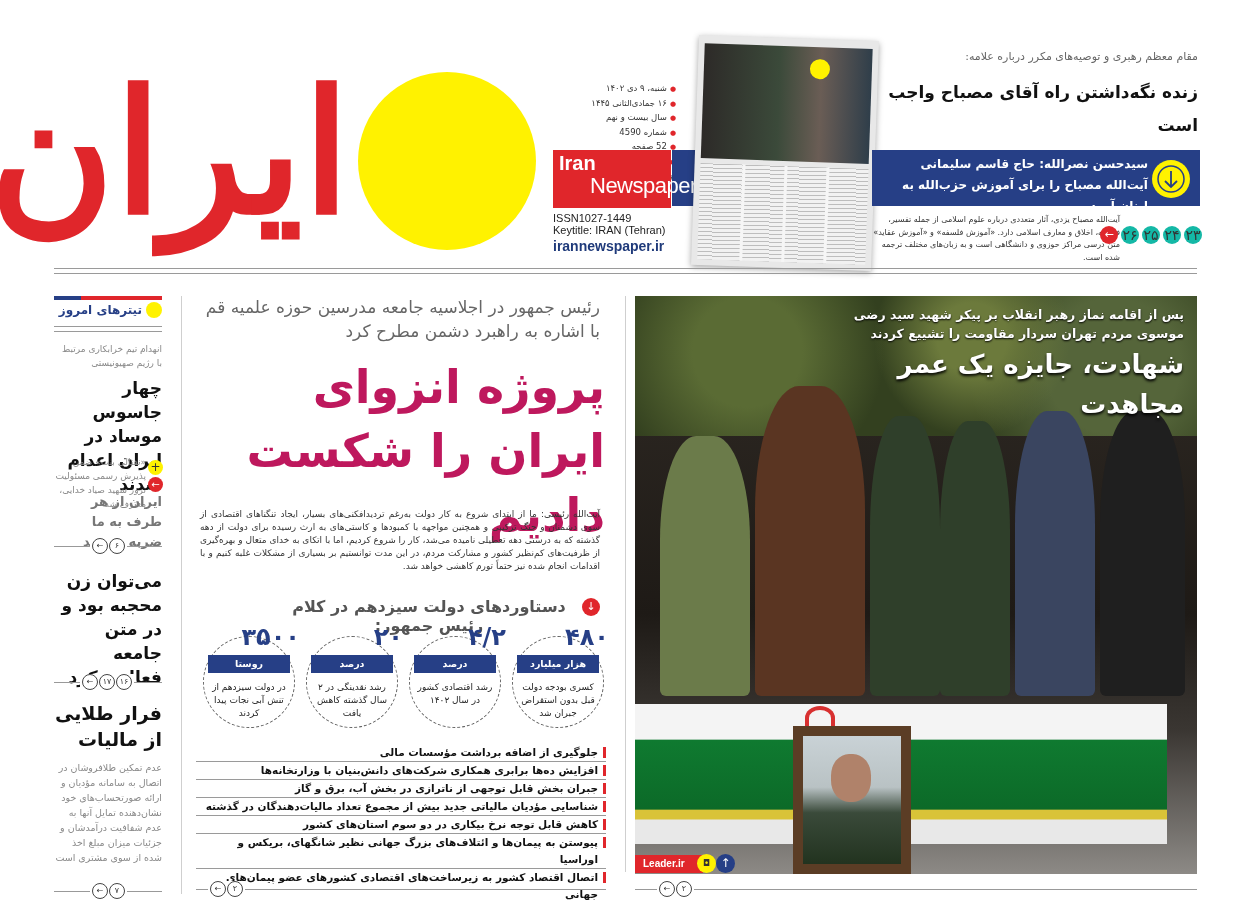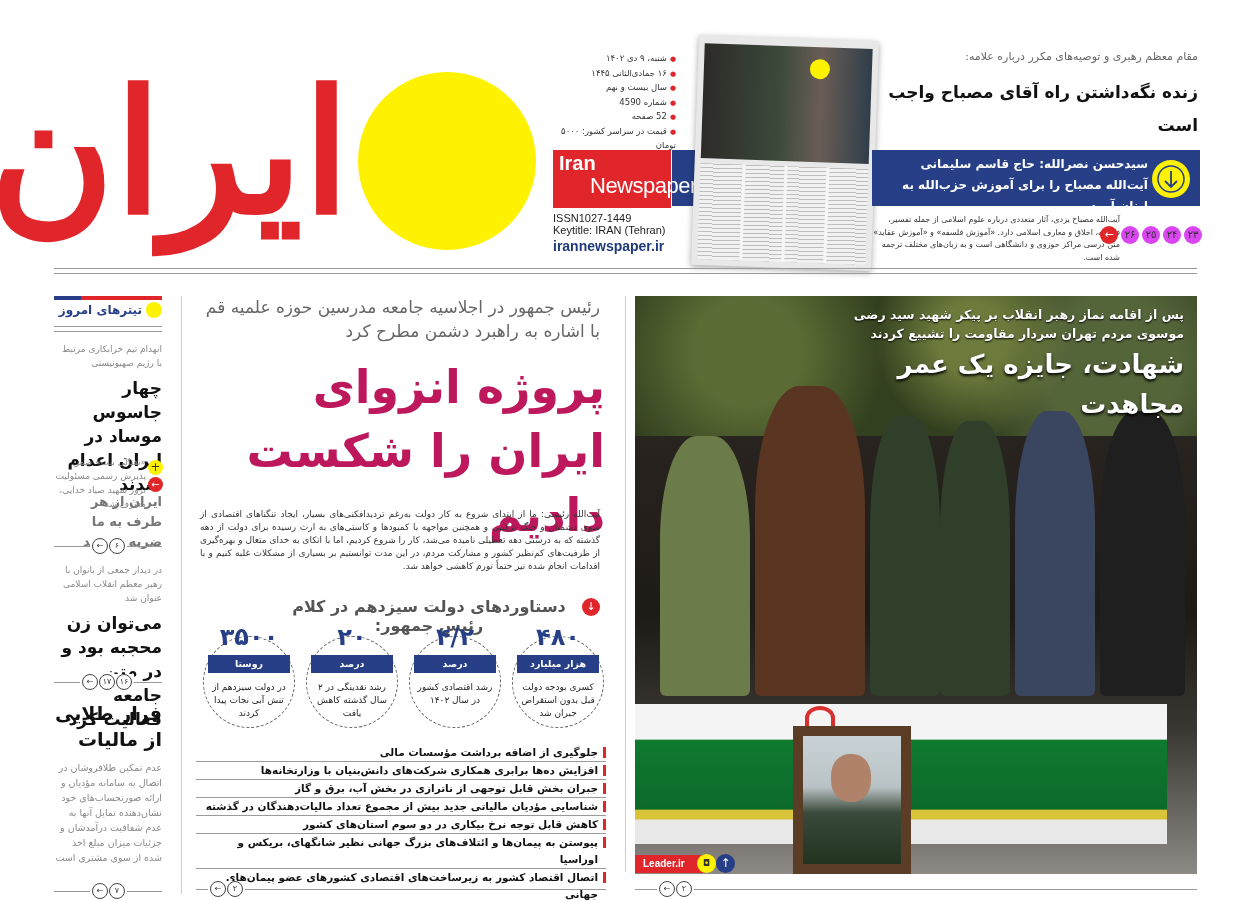--- a/index.html
+++ b/index.html
@@ -10,21 +10,21 @@
 
   
   .logo-text {
     left: 50px; top: 42px; width: 300px; height: 220px;
     font-family: "DejaVu Serif", serif; font-weight: bold; font-size: 170px;
     color: #e0262b; line-height: 220px; text-align: center; direction: rtl;
     letter-spacing: -6px;
   }
   .sun { left: 358px; top: 72px; width: 178px; height: 178px; border-radius: 50%; background: #fff200; }
 
-  .issue-info { left: 548px; top: 52px; width: 128px; font-size: 8.5px; line-height: 13.5px; color: #333; direction: rtl; text-align: right; }
+  .issue-info { left: 548px; top: 82px; width: 128px; font-size: 8.5px; line-height: 13.5px; color: #333; direction: rtl; text-align: right; }
   .issue-info li { list-style: none; }
   .issue-info li::before { content: "●"; color: #e0262b; font-size: 7px; margin-left: 3px; }
 
   .iran-box { left: 553px; top: 150px; width: 118px; height: 58px; background: #e0262b; color: #fff; font-family: "Liberation Sans", sans-serif; padding: 3px 6px; }
   .iran-box .w1 { font-weight: bold; font-size: 20px; line-height: 20px; }
   .iran-box .w2 { font-size: 22px; line-height: 26px; letter-spacing: -0.5px; margin-left: 31px; }
   .issn { left: 553px; top: 212px; width: 130px; font-family: "Liberation Sans", sans-serif; font-size: 11px; line-height: 12px; color: #222; }
   .site { left: 553px; top: 238px; width: 140px; font-family: "Liberation Sans", sans-serif; font-weight: bold; font-size: 14px; color: #1f3a7a; }
 
   .blue-band { left: 672px; top: 150px; width: 528px; height: 56px; background: #263f86; }
@@ -38,21 +38,21 @@
   .mini-paper .colgap { position:absolute; top:128px; bottom:6px; width:3px; background:#f6f6f6; }
 
   .top-kicker { left: 880px; top: 50px; width: 318px; font-size: 11px; color: #666; }
   .top-headline { left: 880px; top: 76px; width: 318px; font-size: 17px; line-height: 33px; font-weight: bold; color: #111; }
 
   .band-icon { left: 1152px; top: 160px; width: 38px; height: 38px; border-radius: 50%; background: #fff200; }
   .band-text { left: 878px; top: 154px; width: 270px; font-size: 12px; line-height: 21px; font-weight: bold; color: #fff; }
 
   .bottom-teaser { left: 870px; top: 214px; width: 250px; font-size: 8px; line-height: 12.5px; color: #333; }
   .page-refs { left: 1100px; top: 225px; height: 20px; display: flex; gap: 3px; align-items: center; direction: rtl; }
-  .page-refs .pr { width: 18px; height: 18px; border-radius: 50%; background: #d946ef; font-size: 10px; line-height: 18px; text-align: center; color: #333; }
+  .page-refs .pr { width: 18px; height: 18px; border-radius: 50%; background: #14b8a6; font-size: 14px; line-height: 18px; text-align: center; color: #333; }
   .page-refs .arr { width: 18px; height: 18px; border-radius: 50%; background: #e0262b; color: #fff; font-size: 11px; line-height: 18px; text-align: center; }
 
   .rule { height: 1px; background: #9a9a9a; }
 
   
   .lc { left: 54px; width: 108px; direction: rtl; text-align: right; }
   .lc-topbar { left: 54px; top: 296px; width: 108px; height: 4px; background: linear-gradient(90deg,#263f86 0 25%,#e0262b 25% 100%); }
   .lc-title { left: 54px; top: 302px; width: 108px; font-size: 12px; font-weight: bold; color: #263f86; direction: rtl; }
   .lc-title .dot { display: inline-block; width: 16px; height: 16px; border-radius: 50%; background: #fff200; vertical-align: middle; margin-left: 4px; }
   .lc-kick { font-size: 9px; line-height: 14px; color: #888; }
@@ -69,21 +69,21 @@
   .vdiv2 { left: 625px; top: 296px; width: 1px; height: 576px; background: #cfcfcf; }
 
   
   .mid-kicker { left: 200px; top: 295px; width: 400px; font-size: 17px; line-height: 24px; color: #666; direction: rtl; text-align: right; }
   .mid-headline { left: 195px; top: 355px; width: 410px; font-size: 46px; line-height: 64px; font-weight: bold; color: #be185d; direction: rtl; text-align: right; letter-spacing: -1px; }
   .mid-body { left: 200px; top: 508px; width: 400px; font-size: 9px; line-height: 13px; color: #333; direction: rtl; text-align: justify; }
   .sec-title { left: 280px; top: 597px; width: 322px; font-size: 16px; font-weight: bold; color: #555; direction: rtl; text-align: center; }
   .sec-icon { left: 582px; top: 598px; width: 18px; height: 18px; border-radius: 50%; background: #e0262b; color: #fff; font-size: 11px; line-height: 18px; text-align: center; }
 
   .stat { width: 92px; height: 92px; top: 636px; border: 1.5px dashed #666; border-radius: 50%; direction: rtl; text-align: center; background: #fff; }
-  .stat .num { position: absolute; left: -6px; right: -6px; top: -14px; font-size: 24px; font-weight: bold; color: #263f86; }
+  .stat .num { position: absolute; left: -6px; right: -6px; top: -14px; font-size: 24px; font-weight: bold; color: #263f86; text-align: right; }
   .stat .unit { position: absolute; left: 4px; right: 4px; top: 18px; height: 18px; background: #263f86; color: #fff; font-size: 9.5px; line-height: 18px; font-weight: bold; }
   .stat .desc { position: absolute; left: 6px; right: 6px; top: 44px; font-size: 9px; line-height: 13px; color: #222; }
 
   .bullets { left: 196px; top: 744px; width: 410px; direction: rtl; }
   .bullets li { list-style: none; font-size: 10.5px; line-height: 17px; color: #111; border-bottom: 1px solid #9a9a9a; padding-right: 8px; position: relative; text-align: right; font-weight: bold; }
   .bullets li:last-child { border-bottom: none; }
   .bullets li::before { content: ""; position: absolute; right: 0; top: 3px; width: 3px; height: 11px; background: #e0262b; }
 
   .mid-sep { left: 196px; top: 881px; width: 410px; height: 16px; }
   .mid-sep .line { position: absolute; left: 0; right: 0; top: 8px; height: 1px; background: #999; }
@@ -197,21 +197,20 @@
 </div>
 <div class="abs lc-sep" style="top:538px;">
   <div class="line"></div>
   <div class="chips" style="left:36px;">
     <span class="chip">←</span>
     <span class="chip">۶</span>
   </div>
 </div>
 
 <div class="abs lc" style="top:563px;">
-  <div class="lc-kick">در دیدار جمعی از بانوان با رهبر معظم انقلاب اسلامی عنوان شد</div>
   <div class="lc-head" style="margin-top:6px;">می‌توان زن محجبه بود و در متن جامعه فعالیت کرد</div>
 </div>
 <div class="abs lc-sep" style="top:674px;">
   <div class="line"></div>
   <div class="chips" style="left:26px;">
     <span class="chip">←</span>
     <span class="chip">۱۷</span>
     <span class="chip">۱۶</span>
   </div>
 </div>

